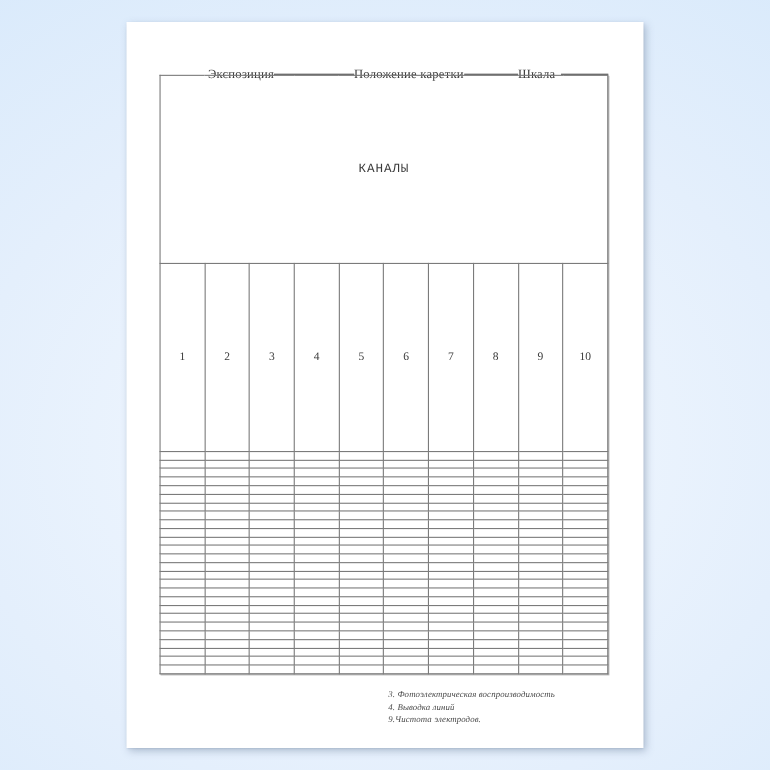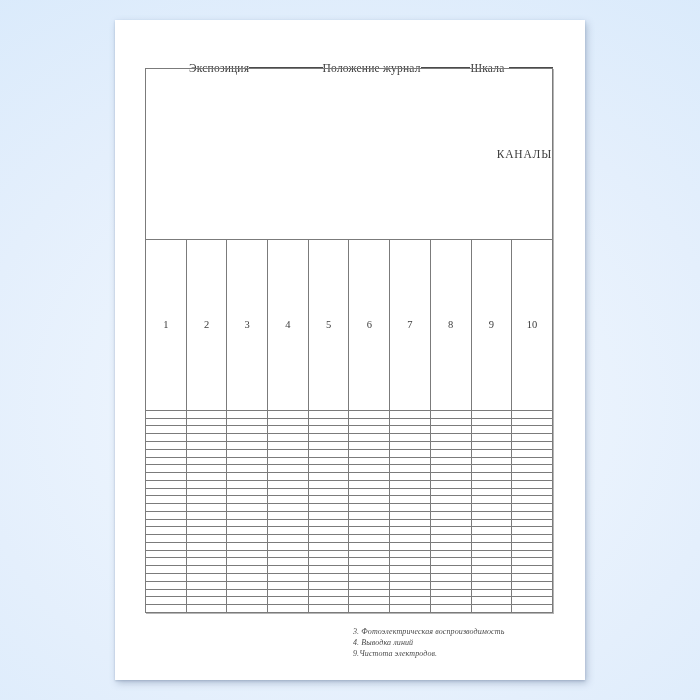--- a/index.html
+++ b/index.html
@@ -46,25 +46,26 @@
     table-layout: fixed;
     box-shadow: 1px 1px 0 rgba(90, 90, 90, 0.45);
   }
   table.channels td {
     border: 1px solid #7b7b7b;
     padding: 0;
   }
   table.channels { border: 1.5px solid #585858; }
   td.table-title {
     height: 22px;
-    text-align: right;
+    text-align: center;
     vertical-align: middle;
     font-size: 11.5px;
     letter-spacing: 0.8px;
     color: #3b3b3b;
+    font-family: Liberation Mono, monospace;
   }
   tr.col-row { height: 22px; }
   tr.col-row td {
     text-align: center;
     vertical-align: middle;
     font-size: 10.5px;
     color: #3b3b3b;
   }
   .footnotes {
     position: absolute;
@@ -79,21 +80,21 @@
   .footnotes .col-right { flex-grow: 1; font-style: italic; }
 </style>
 </head>
 <body>
 
 <div class="paper">
 
   <div class="header-line">
     <span class="label">Экспозиция</span>
     <span class="blank-line fill-1"></span>
-    <span class="label">Положение журнал</span>
+    <span class="label">Положение каретки</span>
     <span class="blank-line fill-2"></span>
     <span class="label">Шкала</span>
     <span class="blank-line fill-3"></span>
   </div>
 
   <table class="channels">
     <tbody>
       <tr>
         <td class="table-title" colspan="10">КАНАЛЫ</td>
       </tr>

